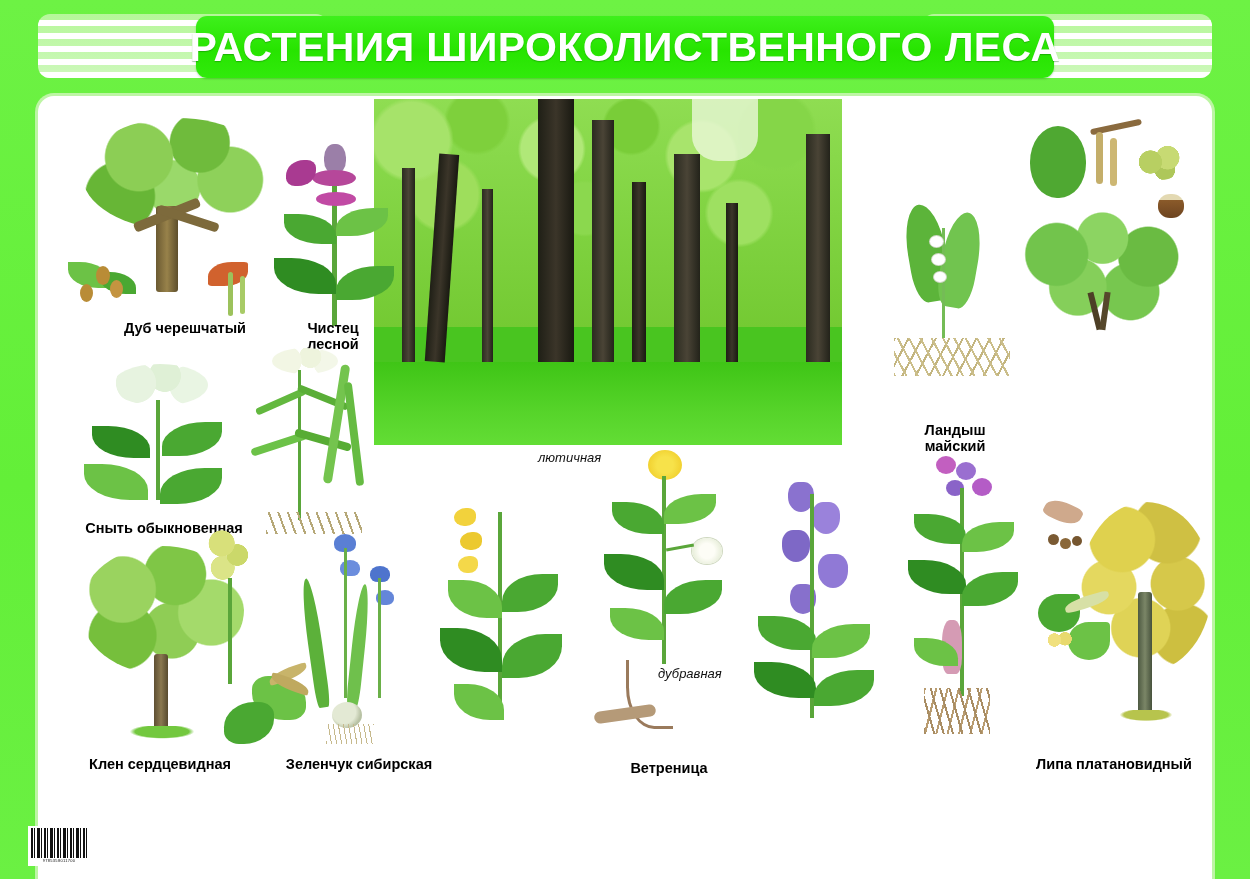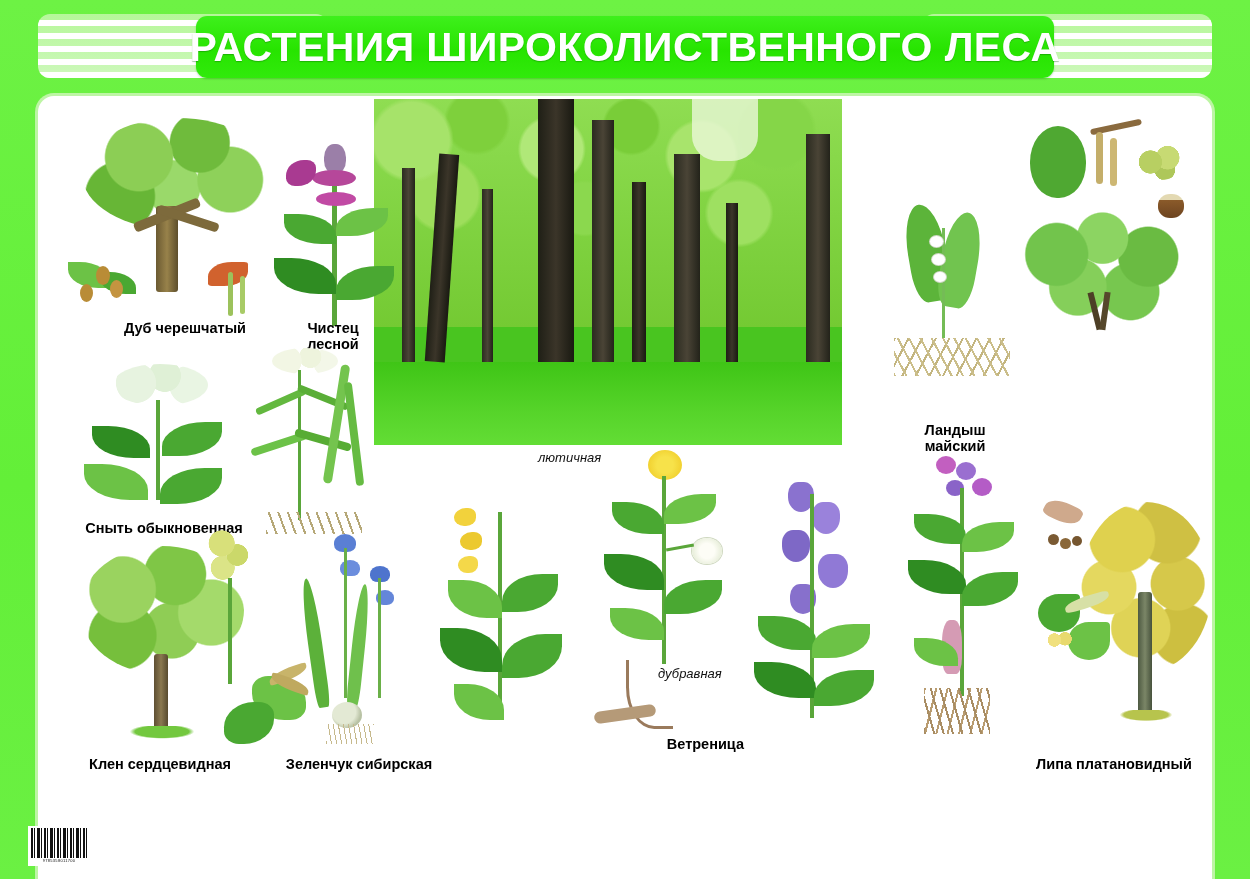--- a/index.html
+++ b/index.html
@@ -272,21 +272,21 @@
       <div class="stem" style="left:76px;top:34px;width:4px;height:188px;"></div>
       <div class="stem" style="left:80px;top:104px;width:28px;height:3px;transform:rotate(-10deg);"></div>
       <div class="leaf" style="left:26px;top:60px;width:52px;height:32px;"></div>
       <div class="leaf lt" style="left:78px;top:52px;width:52px;height:30px;transform:scaleX(-1);"></div>
       <div class="leaf dk" style="left:18px;top:112px;width:60px;height:36px;"></div>
       <div class="leaf" style="left:78px;top:138px;width:58px;height:34px;transform:scaleX(-1);"></div>
       <div class="leaf lt" style="left:24px;top:166px;width:54px;height:32px;"></div>
       <div style="position:absolute;left:40px;top:218px;width:44px;height:66px;border-left:3px solid #9a7a5c;border-bottom:3px solid #9a7a5c;border-radius:0 0 0 60%;"></div>
       <div style="position:absolute;left:8px;top:266px;width:62px;height:12px;background:#b59a78;border-radius:8px;transform:rotate(-8deg);"></div>
     </div>
-    <div class="caption" style="left:556px;top:640px;width:150px;text-align:right;">Ветреница</div>
+    <div class="caption" style="left:556px;top:664px;width:150px;">Ветреница</div>
     <div class="annot" style="left:500px;top:354px;">лютичная</div>
     <div class="annot" style="left:620px;top:570px;">дубравная</div>
 
     <div class="item" style="left:706px;top:380px;width:160px;height:270px;">
       <div class="blossom" style="left:44px;top:6px;width:26px;height:30px;background:#8a72cf;border-radius:44% 44% 56% 56%;"></div>
       <div class="blossom" style="left:68px;top:26px;width:28px;height:32px;background:#9a82db;border-radius:44% 44% 56% 56%;"></div>
       <div class="blossom" style="left:38px;top:54px;width:28px;height:32px;background:#7e68c6;border-radius:44% 44% 56% 56%;"></div>
       <div class="blossom" style="left:74px;top:78px;width:30px;height:34px;background:#9079d6;border-radius:44% 44% 56% 56%;"></div>
       <div class="blossom" style="left:46px;top:108px;width:26px;height:30px;background:#8770cc;border-radius:44% 44% 56% 56%;"></div>
       <div class="stem" style="left:66px;top:18px;width:4px;height:224px;"></div>

